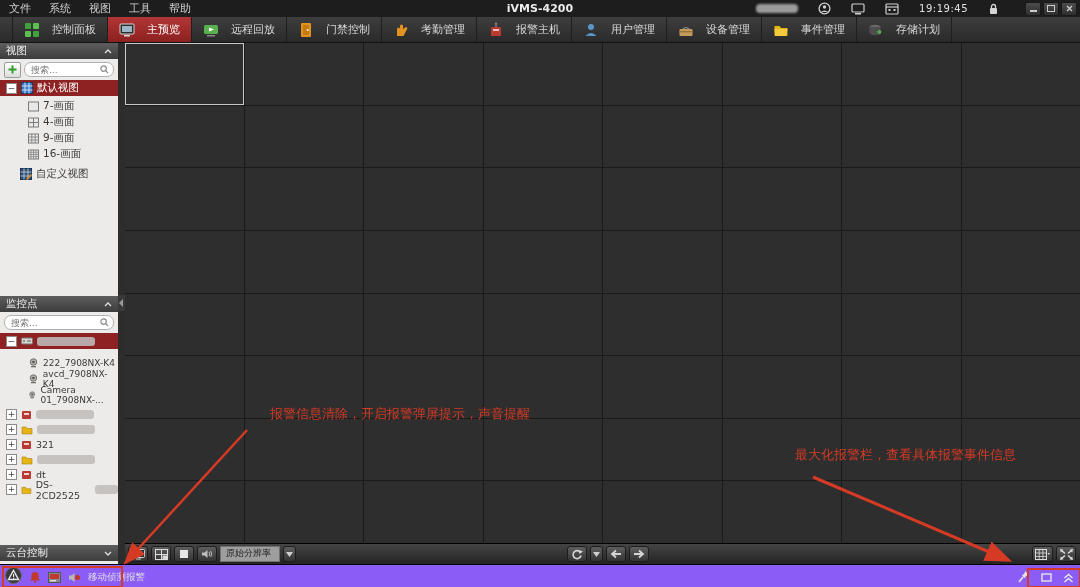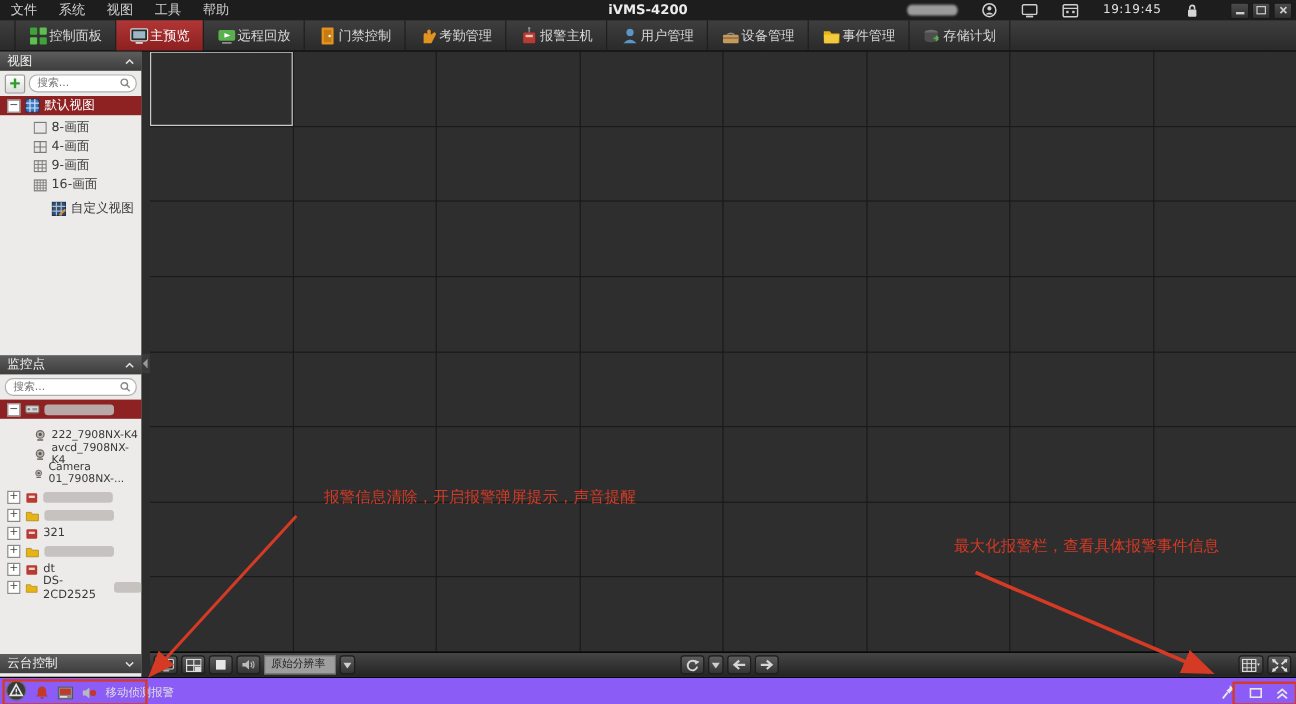--- a/index.html
+++ b/index.html
@@ -18,21 +18,21 @@
   .mini-ic{display:inline-flex;align-items:center;justify-content:center;}
   .clock{color:#e2e2e2;font-size:10px;letter-spacing:.5px;}
   .win-btns{display:flex;gap:2px;margin-left:6px;}
   .win-btn{width:14px;height:12px;background:linear-gradient(#4c4c4c,#2e2e2e);
            border:1px solid #1a1a1a;border-radius:2px;display:flex;align-items:center;
            justify-content:center;}
   
   .tabbar{position:absolute;left:0;top:17px;width:100%;height:26px;
           background:linear-gradient(#3e3e3e,#2a2a2a);border-bottom:1px solid #121212;
           display:flex;align-items:stretch;z-index:5;padding-left:12px;box-sizing:border-box;}
-  .tab{display:flex;align-items:center;gap:1px;padding:0 11px;font-size:11px;color:#d8d8d8;
+  .tab{display:flex;align-items:center;gap:12px;padding:0 11px;font-size:11px;color:#d8d8d8;
        border-right:1px solid #1e1e1e;cursor:pointer;}
   .tab:first-child{border-left:1px solid #1e1e1e;}
   .tab.active{background:linear-gradient(#b23636,#8c2020);color:#fff;}
   .ticon{width:16px;height:16px;flex:none;}
   
   .sidebar{position:absolute;left:0;top:43px;width:118px;height:522px;background:#ecebe9;
            z-index:4;}
   .panel-header{height:16px;background:linear-gradient(#5d5d5d,#3d3d3d);color:#f2f2f2;
                 font-size:10.5px;display:flex;align-items:center;justify-content:space-between;
                 padding:0 6px;cursor:pointer;}
@@ -256,21 +256,21 @@
       <svg width="12" height="12" viewBox="0 0 12 12">
           <rect x="0.5" y="0.5" width="11" height="11" fill="#3a79c4" stroke="#16355c"></rect>
           <path d="M4 0.5 v11 M8 0.5 v11 M0.5 4 h11 M0.5 8 h11" stroke="#cfe0f2" stroke-width="1"></path>
         </svg>
       <span>默认视图</span>
     </div>
     <div class="tree-row indent2" style="margin-top:2px;">
       <svg width="11" height="11" viewBox="0 0 11 11">
           <rect x="0.5" y="1" width="10" height="9" fill="#e8e8e8" stroke="#7a7a7a"></rect>
         </svg>
-      <span>8-画面</span>
+      <span>7-画面</span>
     </div>
     <div class="tree-row indent2">
       <svg width="11" height="11" viewBox="0 0 11 11">
           <rect x="0.5" y="1" width="10" height="9" fill="#e8e8e8" stroke="#7a7a7a"></rect>
           <path d="M5.5 1 v9 M0.5 5.5 h10" stroke="#7a7a7a"></path>
         </svg>
       <span>4-画面</span>
     </div>
     <div class="tree-row indent2">
       <svg width="11" height="11" viewBox="0 0 11 11">
@@ -279,21 +279,21 @@
         </svg>
       <span>9-画面</span>
     </div>
     <div class="tree-row indent2">
       <svg width="11" height="11" viewBox="0 0 11 11">
           <rect x="0.5" y="1" width="10" height="9" fill="#e8e8e8" stroke="#7a7a7a"></rect>
           <path d="M3 1 v9 M5.5 1 v9 M8 1 v9 M0.5 3.3 h10 M0.5 5.5 h10 M0.5 7.7 h10" stroke="#7a7a7a" stroke-width=".7"></path>
         </svg>
       <span>16-画面</span>
     </div>
-    <div class="tree-row indent1" style="margin-top:4px;margin-left:23px;">
+    <div class="tree-row indent1" style="margin-top:4px;">
       <svg width="12" height="12" viewBox="0 0 12 12">
           <rect x="0.5" y="0.5" width="11" height="11" fill="#35506e" stroke="#16355c"></rect>
           <path d="M4 0.5 v11 M8 0.5 v11 M0.5 4 h11 M0.5 8 h11" stroke="#a9bdd2" stroke-width="1"></path>
           <path d="M6 11 L11 6 L12 7 L7 12 Z" fill="#e2921f"></path>
         </svg>
       <span>自定义视图</span>
     </div>
   </div>
 
   <div style="position:absolute;left:0;top:253px;width:100%;">

